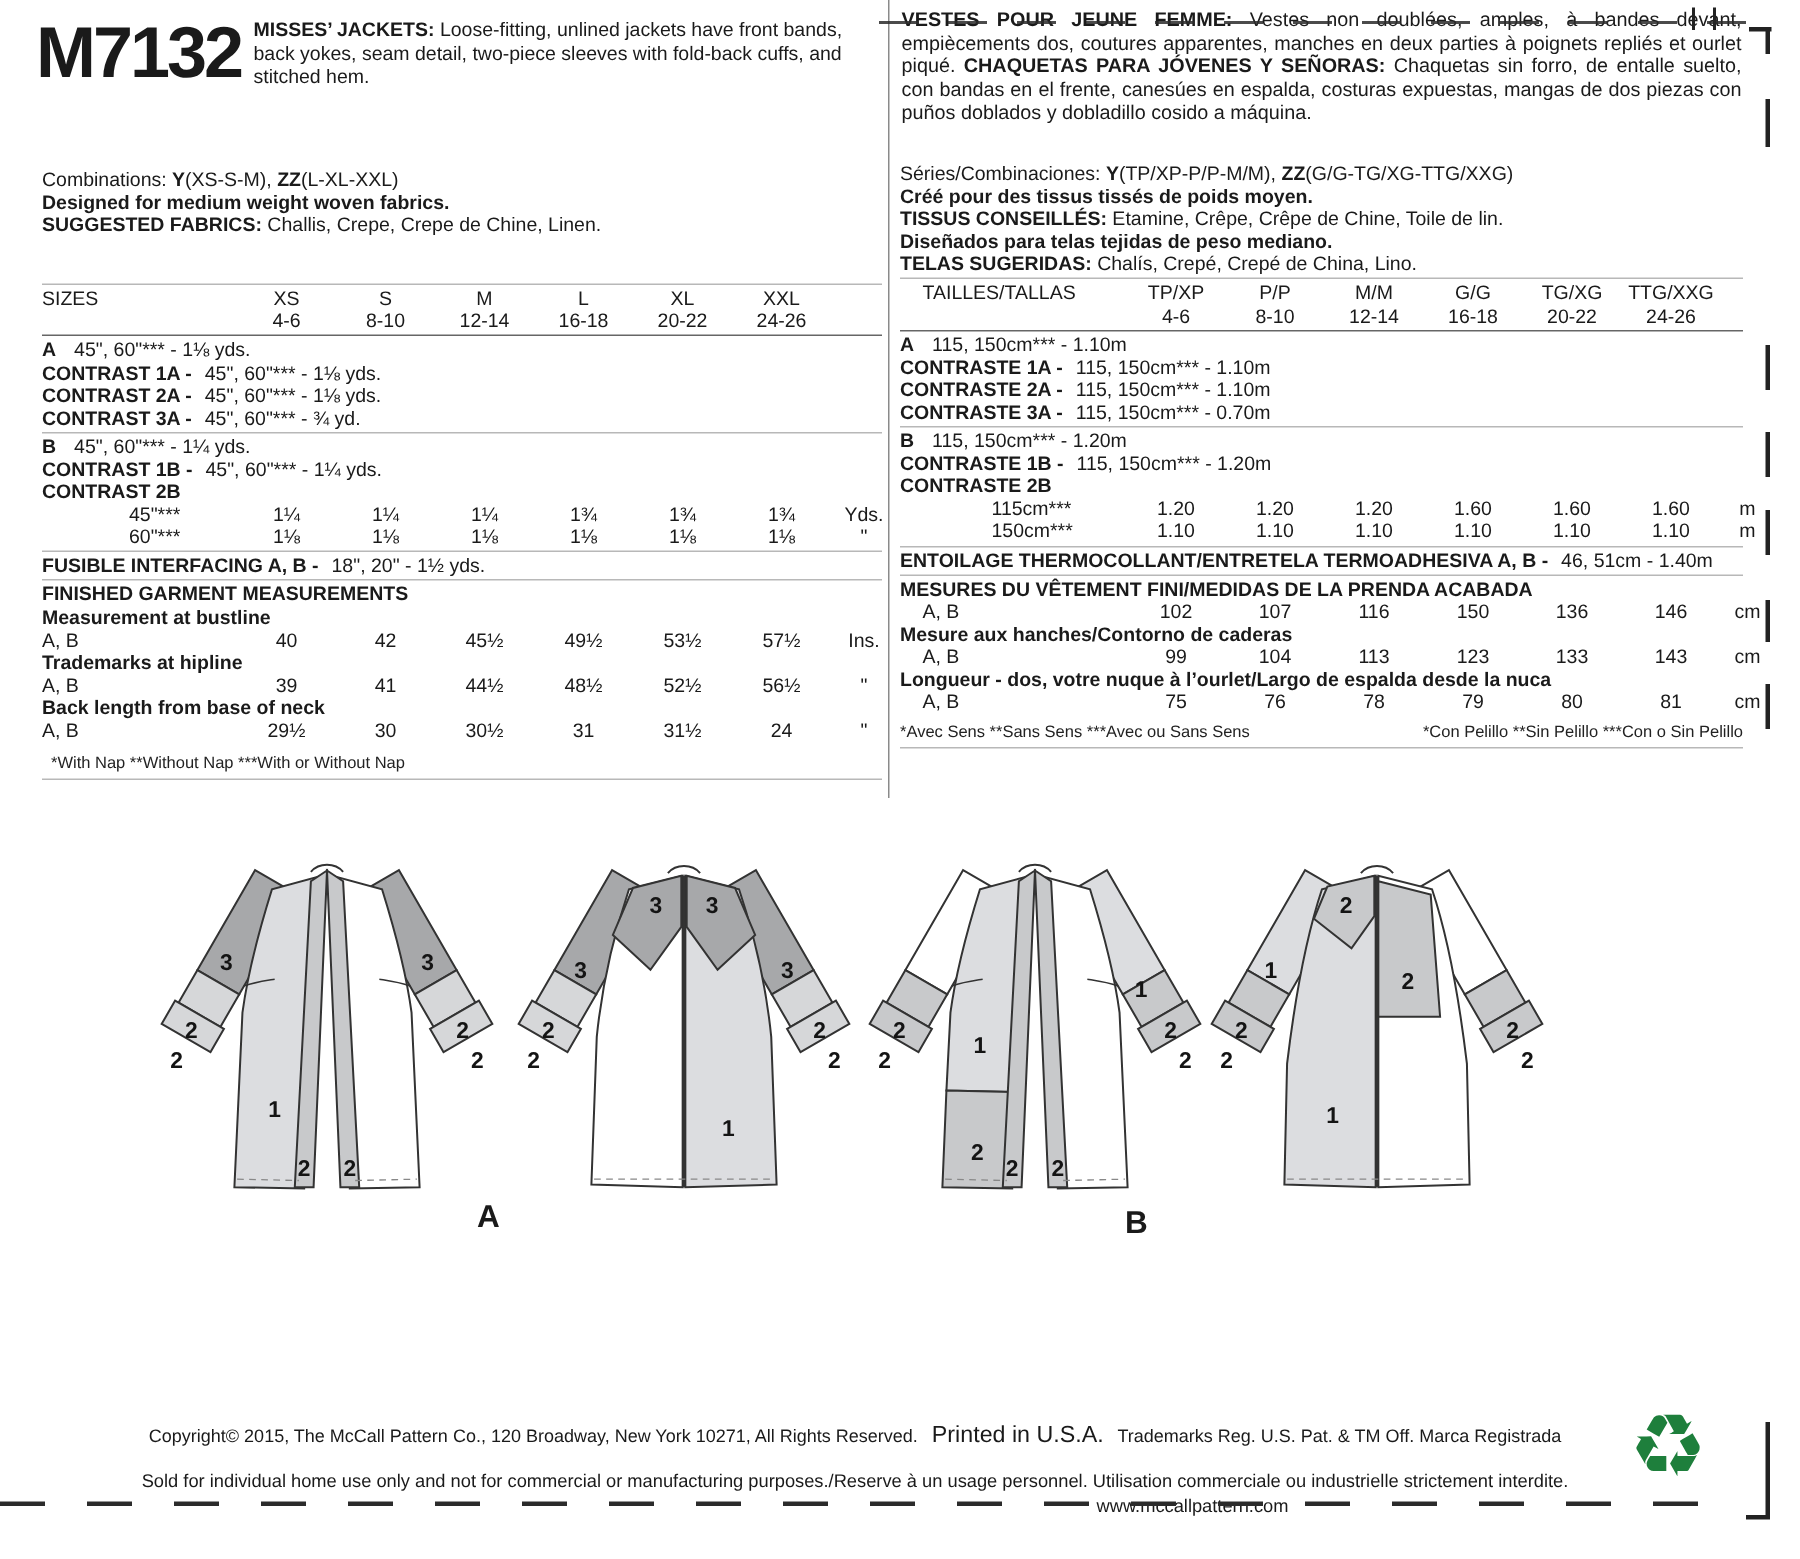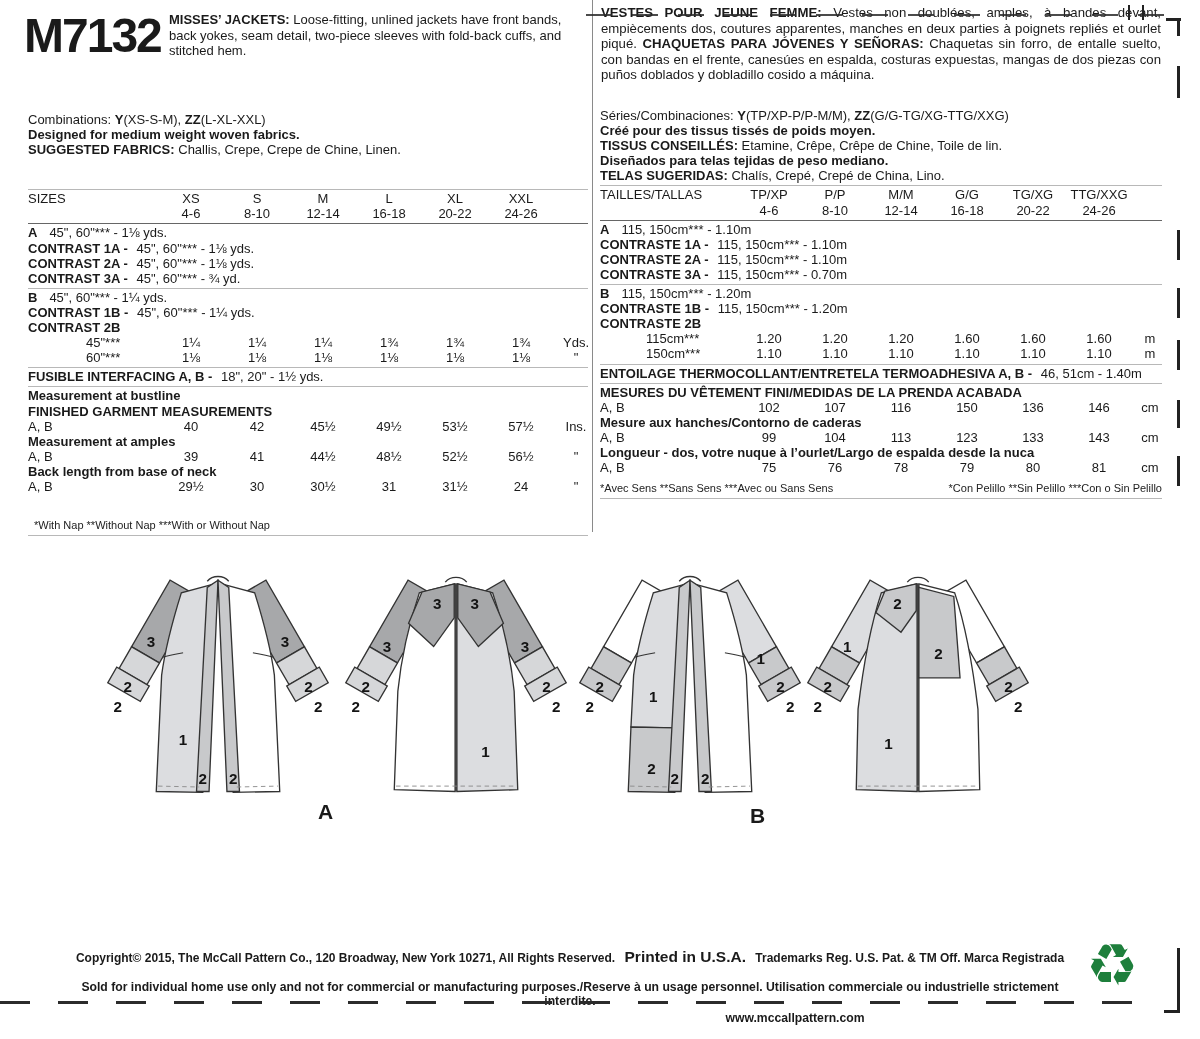--- a/index.html
+++ b/index.html
@@ -21,29 +21,29 @@
   #colL { left:28px; top:112px; width:560px; }
   #colR { left:600px; top:108px; width:562px; }
   .hr { border-top:1px solid #b8b8b8; margin:2px 0 1px 0; }
   .hr.dark { border-top-color:#666; }
   .sp { height:30px; }
   .yhead { font-weight:bold; margin-right:5px; }
   .yhead.letter { margin-right:12px; }
 
   .trow { display:flex; align-items:flex-end; }
   .tlabel { width:130px; flex:none; }
-  #colR .tlabel { width:136px; }
+  #colR .tlabel { width:136px;margin-left:15px; }
   .tlabel.ind { padding-left:58px; width:130px; }
   #colR .tlabel.ind { padding-left:46px; }
   .vals { display:flex; flex:none; }
   .vals .cell { width:66px; text-align:center; flex:none; }
   .tunit { width:44px; text-align:center; flex:none; }
   #colR .tunit { width:36px; }
   .bold { font-weight:bold; }
-  .fnote { font-size:11px; margin-top:24px; color:#222; padding-left:6px; }
+  .fnote { font-size:11px; margin-top:8px; color:#222; padding-left:6px; }
   .fnote-row { display:flex; justify-content:space-between; font-size:11px; margin-top:6px; color:#222; }
 
   .vdiv { position:absolute; left:592px; top:0; width:1px; height:532px; background:#8a8a8a; }
 
   
   .cutline-top { position:absolute; left:586px; top:14px; width:592px; height:2px;
     background:repeating-linear-gradient(90deg,#2b2b2b 0 26px,transparent 26px 46px); opacity:.85; }
   .cutline-bottom { position:absolute; left:0; top:1001px; width:1150px; height:3px;
     background:repeating-linear-gradient(90deg,#2b2b2b 0 30px,transparent 30px 58px); }
   .regv { position:absolute; left:1177px; width:3px; background:#222; }
@@ -51,21 +51,21 @@
   .topticks span { position:absolute; top:5px; width:2px; height:15px; background:#222; }
 
   
   .fig { position:absolute; top:566px; }
   .fig svg { display:block; }
   .fig text { font-weight:bold; font-size:17px; fill:#141414; text-anchor:middle;
     font-family:"Liberation Sans","DejaVu Sans",sans-serif; }
   .viewlabel { position:absolute; font-size:21px; font-weight:800; }
 
   
-  .footer { position:absolute; left:60px; top:948px; width:1020px; text-align:center;font-weight:bold; }
+  .footer { position:absolute; left:60px; top:948px; width:1020px; text-align:center; }
   .footer .l1 { font-size:12px; }
   .footer .printed { font-size:15.5px; padding:0 6px; }
   .footer .l2 { font-size:12.2px; margin-top:14px; }
   .footer .l3 { font-size:12.2px; margin-top:3px; transform:translateX(225px); }
   .recycle { position:absolute; left:1086px; top:936px; font-size:58px; line-height:58px;
     color:#1e7f3c; font-weight:bold; }
 </style>
 </head>
 <body>
 
@@ -149,35 +149,35 @@
           <span class="cell">1⅛</span>
           <span class="cell">1⅛</span>
           <span class="cell">1⅛</span>
           <span class="cell">1⅛</span>
         </span>
       <span class="tunit">"</span>
     </div>
     <div class="hr"></div>
     <div><span class="yhead">FUSIBLE INTERFACING A, B -</span><span> 18", 20" - 1½ yds.</span></div>
     <div class="hr"></div>
+    <div class="bold">FINISHED GARMENT MEASUREMENTS</div>
     <div class="bold">Measurement at bustline</div>
-    <div class="bold">FINISHED GARMENT MEASUREMENTS</div>
     <div class="trow">
       <span class="tlabel">A, B</span>
       <span class="vals">
           <span class="cell">40</span>
           <span class="cell">42</span>
           <span class="cell">45½</span>
           <span class="cell">49½</span>
           <span class="cell">53½</span>
           <span class="cell">57½</span>
         </span>
       <span class="tunit">Ins.</span>
     </div>
-    <div class="bold">Measurement at amples</div>
+    <div class="bold">Trademarks at hipline</div>
     <div class="trow">
       <span class="tlabel">A, B</span>
       <span class="vals">
           <span class="cell">39</span>
           <span class="cell">41</span>
           <span class="cell">44½</span>
           <span class="cell">48½</span>
           <span class="cell">52½</span>
           <span class="cell">56½</span>
         </span>

